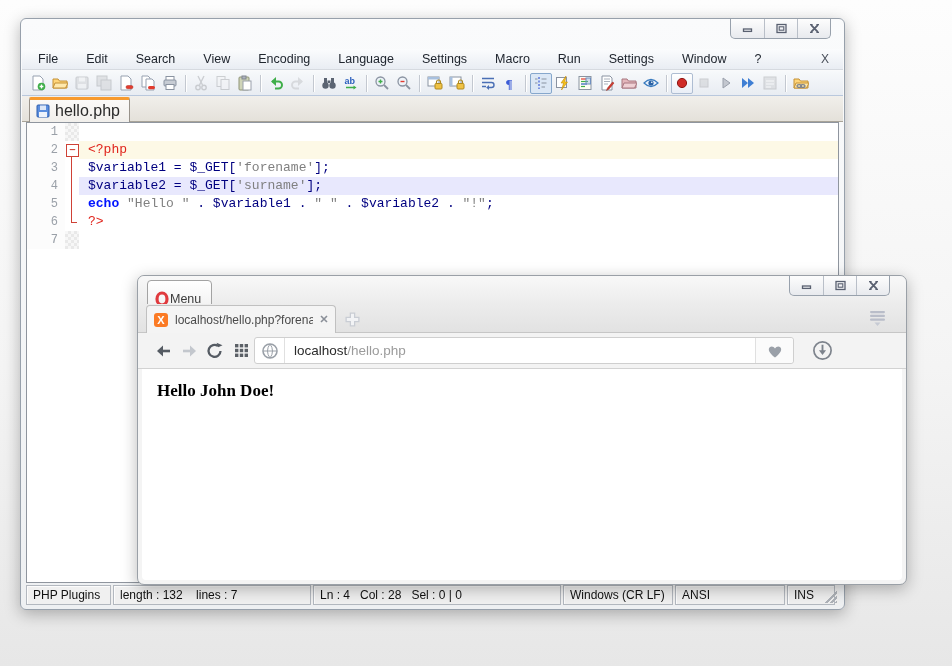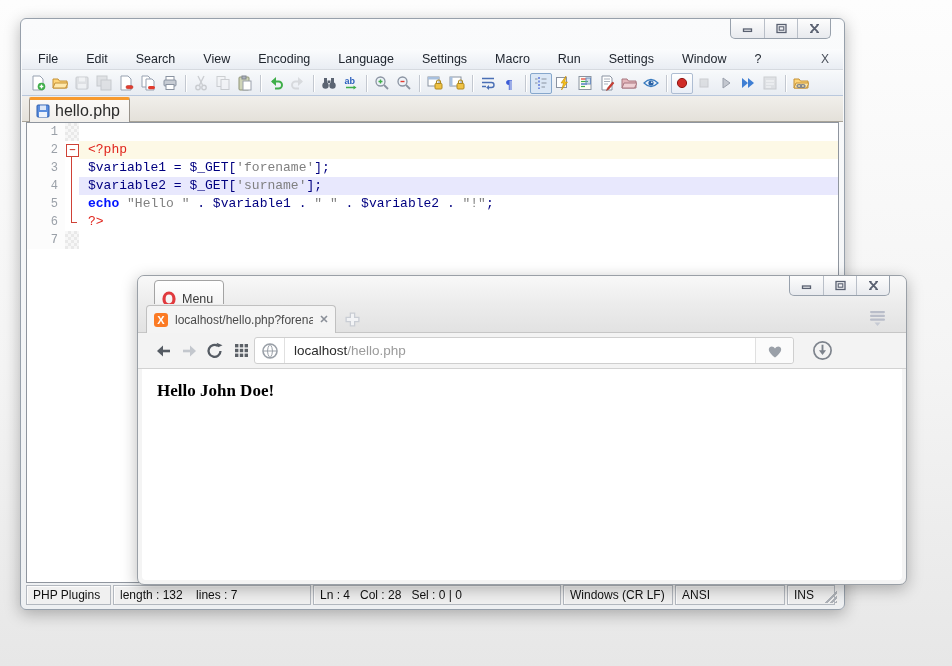--- a/index.html
+++ b/index.html
@@ -92,22 +92,22 @@
   #status-grip::after { content:""; position:absolute; right:2px; bottom:2px; width:12px; height:12px;
     background:
       linear-gradient(135deg, transparent 50%, #aeb2b8 50%, #aeb2b8 60%, transparent 60%,
       transparent 70%, #aeb2b8 70%, #aeb2b8 80%, transparent 80%, transparent 90%, #aeb2b8 90%); }
 
   
   #opera { left:137px; top:275px; width:770px; height:310px;
     background:#f4f4f4; border:1px solid #9aa0a7; border-radius:7px; }
   #opera-titlebar { position:absolute; top:0; left:0; right:0; height:28px; border-radius:7px 7px 0 0;
     background:linear-gradient(180deg,#f8f8f8,#ececec); }
-  #opera-menu-btn { position:absolute; left:16px; top:4px; height:37px; padding:0 10px 0 6px;
-    display:flex; align-items:center; gap:5px;
+  #opera-menu-btn { position:absolute; left:9px; top:4px; height:37px; padding:0 10px 0 6px;
+    display:flex; align-items:center; 
     border:1px solid #a3a3a3; border-radius:4px;
     background:linear-gradient(180deg,#ffffff,#ededed);
     font-size:12.5px; color:#3c3c3c; }
   #opera .winctl { right:16px; border-radius:0 0 5px 5px; }
 
   #opera-tabstrip { position:absolute; top:28px; left:0; right:0; height:29px;
     background:linear-gradient(180deg,#ececec,#e2e2e2); border-bottom:1px solid #c6c6c6; }
   #opera-tab { position:absolute; left:8px; bottom:-1px; height:28px; width:190px;
     background:#f4f4f4; border:1px solid #c0c0c0; border-bottom:none; border-radius:4px 4px 0 0;
     display:flex; align-items:center; gap:6px; padding:0 6px; font-size:12px; color:#4a4a4a; }

